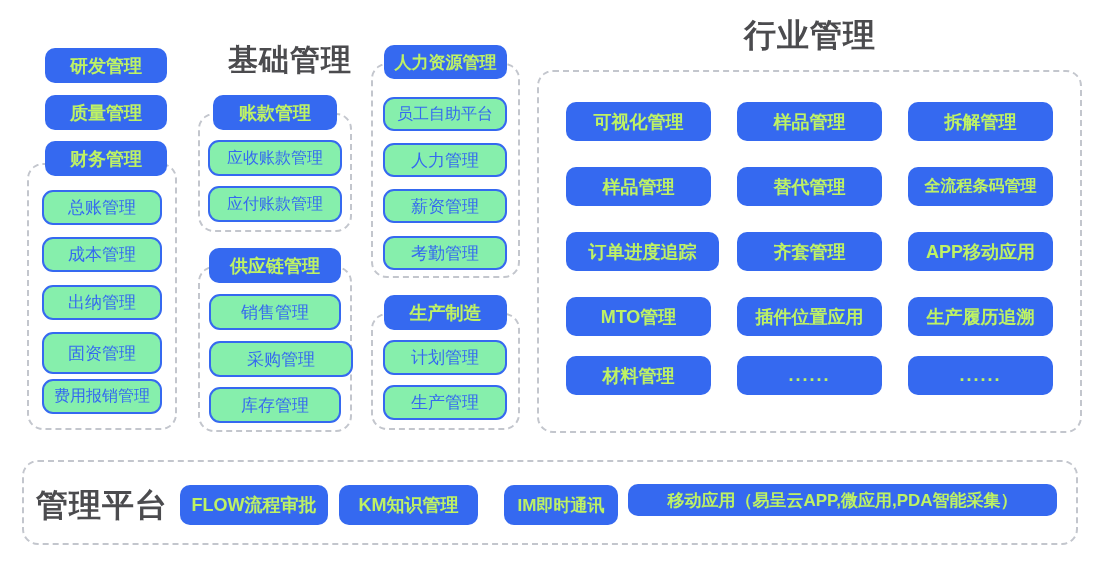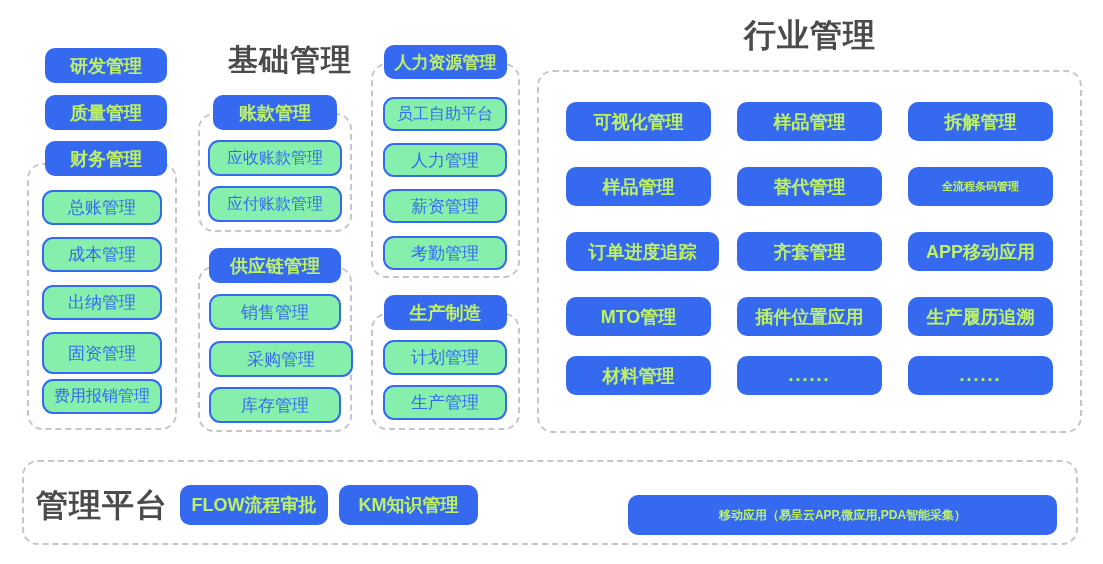--- a/index.html
+++ b/index.html
@@ -98,33 +98,34 @@
 
   <div class="title t32" style="left:730px;top:16px;width:160px">行业管理</div>
   <div class="dashed" style="left:537px;top:70px;width:545px;height:363px"></div>
 
   <div class="btn blue" style="left:566px;top:102px;width:145px;height:39px">可视化管理</div>
   <div class="btn blue" style="left:737px;top:102px;width:145px;height:39px">样品管理</div>
   <div class="btn blue" style="left:908px;top:102px;width:145px;height:39px">拆解管理</div>
 
   <div class="btn blue" style="left:566px;top:167px;width:145px;height:39px">样品管理</div>
   <div class="btn blue" style="left:737px;top:167px;width:145px;height:39px">替代管理</div>
-  <div class="btn blue" style="left:908px;top:167px;width:145px;height:39px;font-size:11px">全流程条码管理</div>
+  <div class="btn blue" style="left:908px;top:167px;width:145px;height:39px;font-size:16px">全流程条码管理</div>
 
   <div class="btn blue" style="left:566px;top:232px;width:153px;height:39px">订单进度追踪</div>
   <div class="btn blue" style="left:737px;top:232px;width:145px;height:39px">齐套管理</div>
   <div class="btn blue" style="left:908px;top:232px;width:145px;height:39px">APP移动应用</div>
 
   <div class="btn blue" style="left:566px;top:297px;width:145px;height:39px">MTO管理</div>
   <div class="btn blue" style="left:737px;top:297px;width:145px;height:39px">插件位置应用</div>
   <div class="btn blue" style="left:908px;top:297px;width:145px;height:39px">生产履历追溯</div>
 
   <div class="btn blue" style="left:566px;top:356px;width:145px;height:39px">材料管理</div>
   <div class="btn blue" style="left:737px;top:356px;width:145px;height:39px;letter-spacing:2px">......</div>
   <div class="btn blue" style="left:908px;top:356px;width:145px;height:39px;letter-spacing:2px">......</div>
 
   <div class="dashed" style="left:22px;top:460px;width:1056px;height:85px"></div>
   <div class="title t32" style="left:36px;top:486px;width:150px;text-align:left">管理平台</div>
   <div class="btn blue" style="left:180px;top:485px;width:148px;height:40px">FLOW流程审批</div>
   <div class="btn blue" style="left:339px;top:485px;width:139px;height:40px">KM知识管理</div>
-  <div class="btn blue" style="left:628px;top:495px;width:429px;height:40px;font-size:12px">移动应用（易呈云APP,微应用,PDA智能采集）</div>
+  <div class="btn blue" style="left:504px;top:485px;width:114px;height:40px;font-size:17px">IM即时通讯</div>
+  <div class="btn blue" style="left:628px;top:484px;width:429px;height:32px;font-size:17px">移动应用（易呈云APP,微应用,PDA智能采集）</div>
 
 </div>
 
 </body></html>

